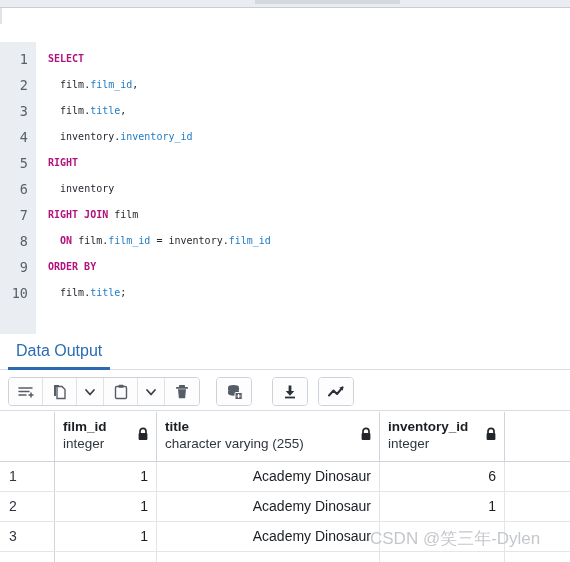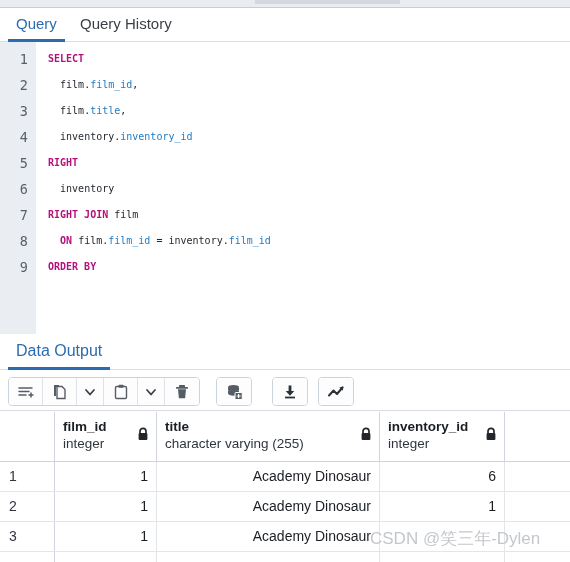--- a/index.html
+++ b/index.html
@@ -138,24 +138,20 @@
 <body>
 
 <div id="app">
 
   <div class="top-strip">
     <div class="seg"></div>
     <div class="edge"></div>
   </div>
   <div class="top-left-tick"></div>
 
-  <div class="tabbar">
-    <div class="tab active" id="tab-query">Query</div>
-    <div class="tab" id="tab-query-history">Query History</div>
-  </div>
 
   <div class="editor">
     <div class="gutter"></div>
     <div class="code">
 
       <div class="line">
         <span class="ln">1</span>
         <span class="src"><span class="kw">SELECT</span></span>
       </div>
 
@@ -192,20 +188,24 @@
       <div class="line">
         <span class="ln">8</span>
         <span class="src">  <span class="kw">ON</span> <span class="tbl">film</span><span class="pun">.</span><span class="col">film_id</span> <span class="pun">=</span> <span class="tbl">inventory</span><span class="pun">.</span><span class="col">film_id</span></span>
       </div>
 
       <div class="line">
         <span class="ln">9</span>
         <span class="src"><span class="kw">ORDER BY</span></span>
       </div>
 
+      <div class="line">
+        <span class="ln">10</span>
+        <span class="src">  <span class="tbl">film</span><span class="pun">.</span><span class="col">title</span><span class="pun">;</span></span>
+      </div>
 
     </div>
   </div>
 
   <div class="lower-tabbar">
     <div class="ltab active" id="tab-data-output">Data Output</div>
   </div>
 
   <div class="toolbar">
 

